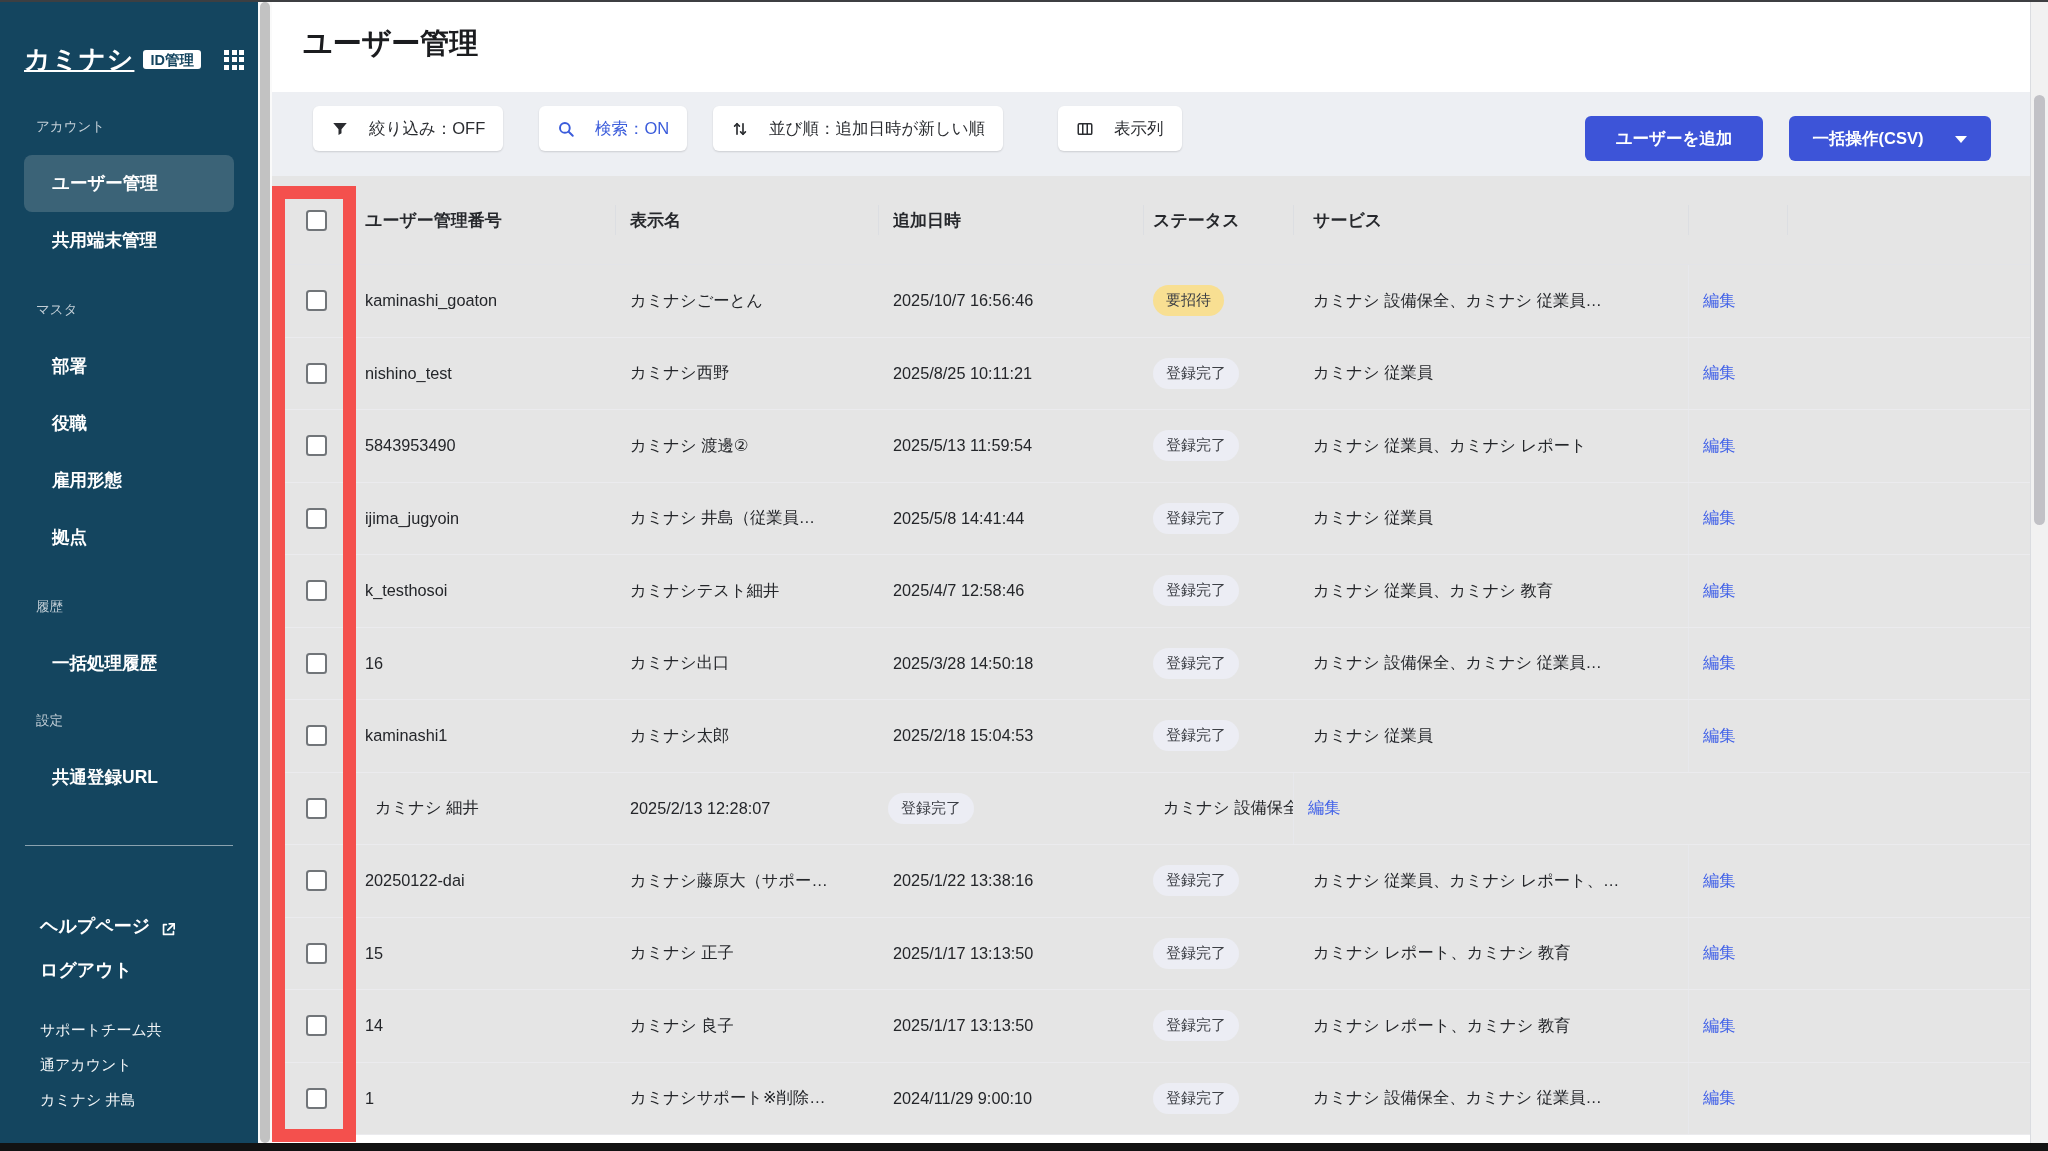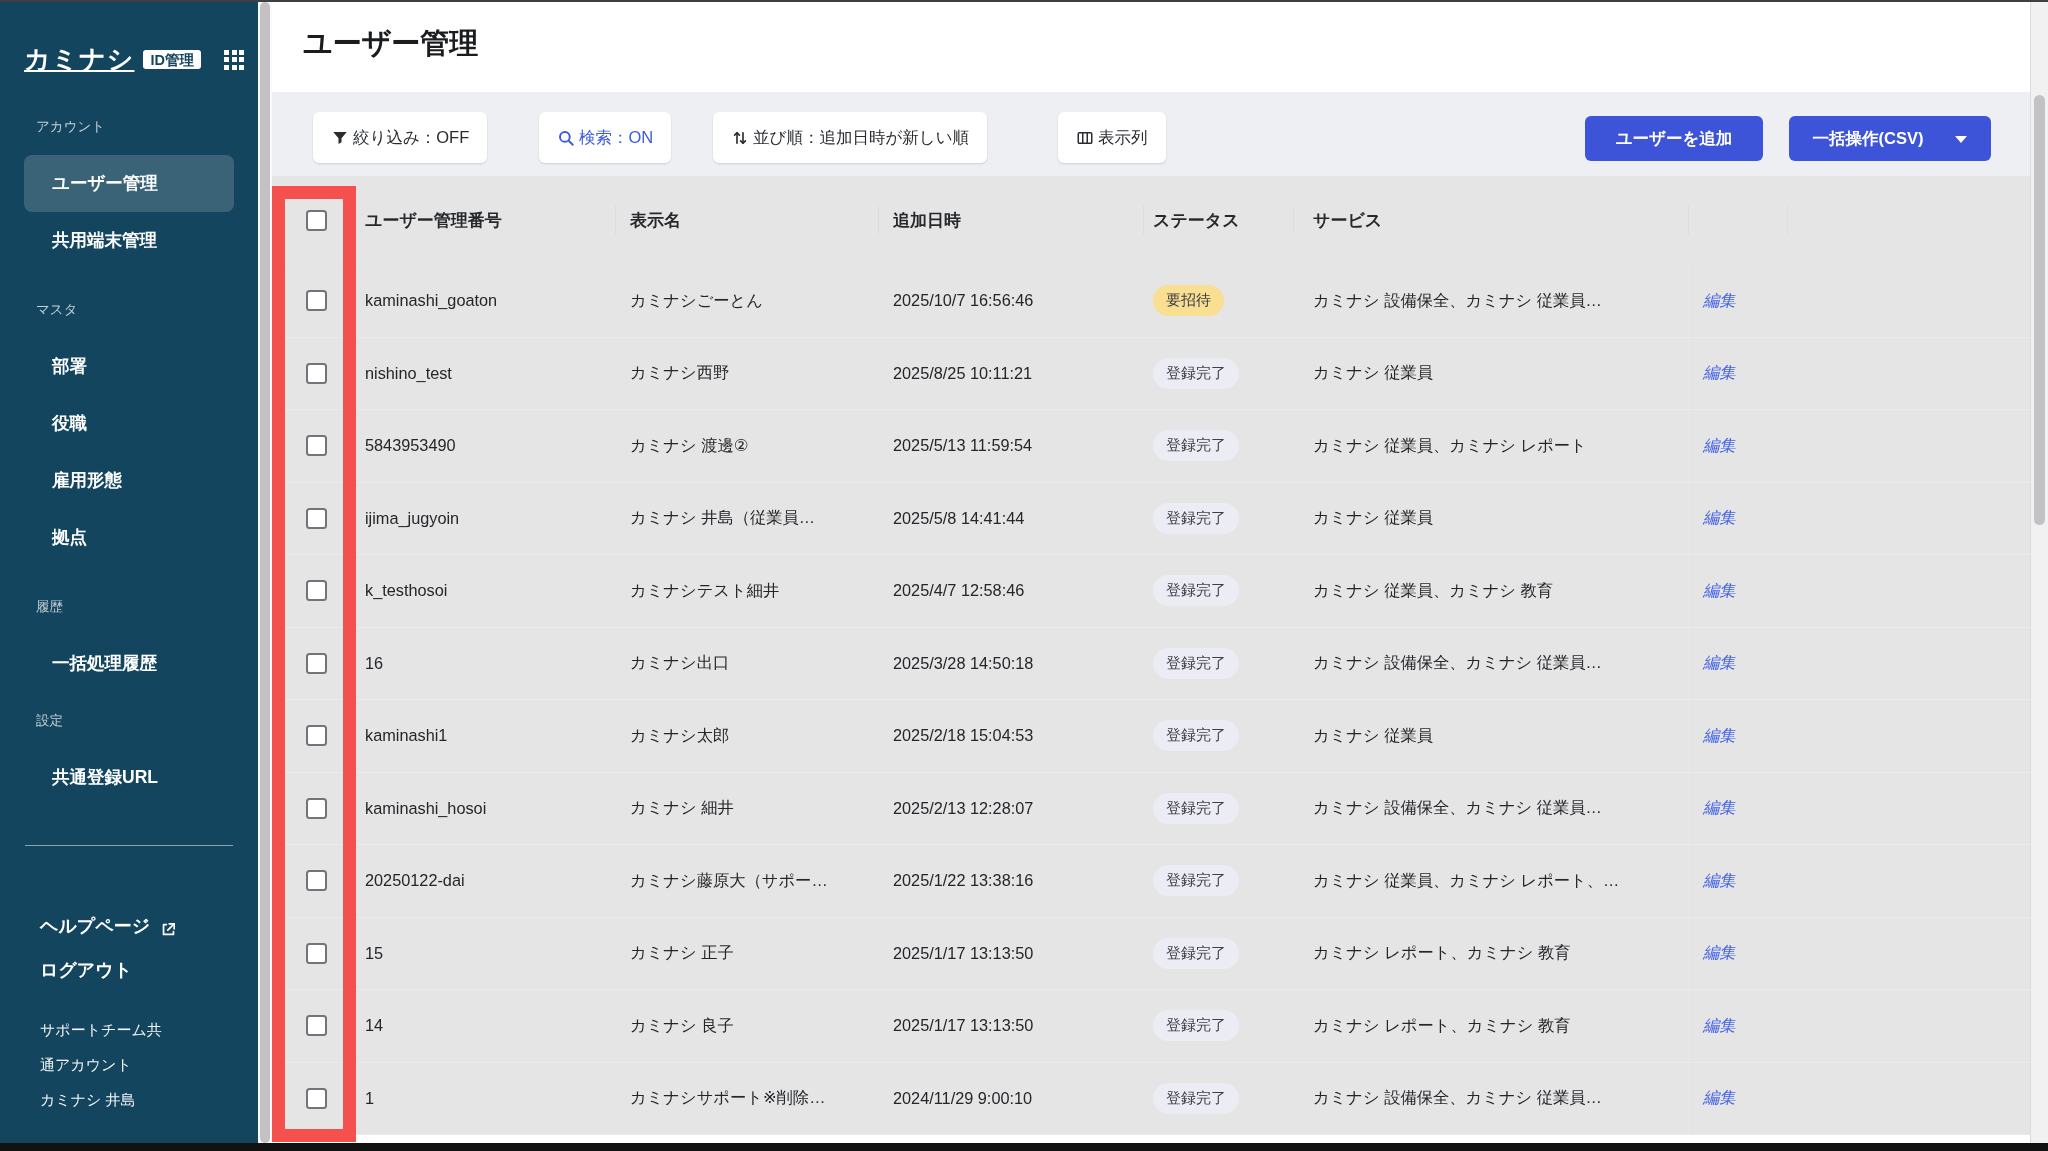--- a/index.html
+++ b/index.html
@@ -25,41 +25,41 @@
   .side-logout{position:absolute;top:947px;left:40px;height:46px;display:flex;align-items:center;font-size:18px;font-weight:700;cursor:pointer;}
   .side-account{position:absolute;top:1012px;left:40px;font-size:15px;line-height:35px;font-weight:400;color:#f2f5f7;}
 
   .side-scroll{position:absolute;left:258px;top:2px;width:14px;height:1141px;background:#fafafa;z-index:11;}
   .side-thumb{position:absolute;left:2px;top:0;width:10px;height:100%;background:#c2c2c2;border-radius:5px;}
 
   
   .main{position:absolute;left:272px;top:2px;width:1758px;height:1141px;background:#fff;}
   .page-title{position:absolute;left:31px;top:22px;margin:0;font-size:29px;font-weight:800;color:#1b1c1f;}
   .toolbar-band{position:absolute;left:0;top:90px;width:100%;height:84px;background:#edeff3;}
-  .tbtn{position:absolute;top:110px;height:51px;display:flex;align-items:center;gap:4px;padding:0 18px;background:#fff;border:0;border-radius:6px;box-shadow:0 1px 2px rgba(0,0,0,.14);font-size:16.5px;color:#2a2c30;cursor:pointer;white-space:nowrap;}
+  .tbtn{position:absolute;top:104px;height:45px;display:flex;align-items:center;gap:20px;padding:0 18px;background:#fff;border:0;border-radius:6px;box-shadow:0 1px 2px rgba(0,0,0,.14);font-size:16.5px;color:#2a2c30;cursor:pointer;white-space:nowrap;}
   .tbtn svg{flex:0 0 auto;}
   .tbtn-search{color:var(--search-blue,#3B5CDB);}
   .bbtn{position:absolute;top:114px;height:45px;display:flex;align-items:center;justify-content:center;gap:10px;background:var(--accent-blue,#3D54D8);color:#fff;border:0;border-radius:6px;font-size:16.5px;font-weight:600;cursor:pointer;white-space:nowrap;}
   .caret{width:0;height:0;border-left:6px solid transparent;border-right:6px solid transparent;border-top:7px solid #fff;margin-top:2px;}
 
   
   .table{position:absolute;left:0;top:174px;width:1758px;background:#e5e5e5;}
   .thead,.trow{display:grid;grid-template-columns:88px 255px 263px 265px 150px 395px 99px 243px;align-items:center;}
   .thead{height:89px;border-bottom:1px solid #e3e4e8;font-size:17px;font-weight:700;color:#26282c;}
   .thead>div{position:relative;height:100%;display:flex;align-items:center;white-space:nowrap;overflow:hidden;}
   .thead>div.sep::before{content:"";position:absolute;left:0;top:50%;transform:translateY(-50%);width:1px;height:30px;background:#dcdee2;}
   .trow{height:72.5px;border-bottom:1px solid #ebebee;font-size:16.3px;color:#24262a;}
   .trow>div{height:100%;display:flex;align-items:center;white-space:nowrap;overflow:hidden;}
   .c-check{justify-content:center;}
   .c-id{padding-left:5px;}
   .c-name{padding-left:15px;}
   .c-date{padding-left:15px;}
   .c-status{padding-left:10px;}
   .c-service{padding-left:20px;}
-  .c-edit{padding-left:14px;font-style:italic;}
+  .c-edit{padding-left:14px;}
   .trow .c-edit{border-left:1px solid #e7e8ec;}
   .checkbox{width:21px;height:21px;background:#fff;border:2px solid #717579;border-radius:3.5px;cursor:pointer;}
   .badge{display:inline-flex;align-items:center;height:31px;padding:0 13px;border-radius:16px;font-size:15px;color:#3c3f45;}
   .edit-link{color:var(--link-blue,#4262E8);cursor:pointer;text-decoration:none;}
 
   
   .red-annotation{position:absolute;left:272px;top:186px;width:84px;height:956px;border:13px solid var(--annotation-red,#F4504D);z-index:30;pointer-events:none;}
   .vscroll{position:absolute;left:2030px;top:2px;width:18px;height:1141px;background:#f1f1f1;border-left:1px solid #dadce0;z-index:20;}
   .vthumb{position:absolute;left:3px;top:93px;width:11px;height:430px;background:#c1c1c6;border-radius:6px;}
 </style>
@@ -298,21 +298,20 @@
       <div class="c-service">カミナシ 従業員</div>
       <div class="c-edit">
               <a class="edit-link">編集</a>
             </div>
       <div class="c-blank"></div>
     </div>
           <div class="trow">
       <div class="c-check">
               <span class="checkbox"></span>
             </div>
-      <div class="c-id">kaminashi_hosoi</div>
       <div class="c-name">カミナシ 細井</div>
       <div class="c-date">2025/2/13 12:28:07</div>
       <div class="c-status">
               <span class="badge" style="background: rgb(236, 237, 244);">登録完了</span>
             </div>
       <div class="c-service">カミナシ 設備保全、カミナシ 従業員…</div>
       <div class="c-edit">
               <a class="edit-link">編集</a>
             </div>
       <div class="c-blank"></div>

